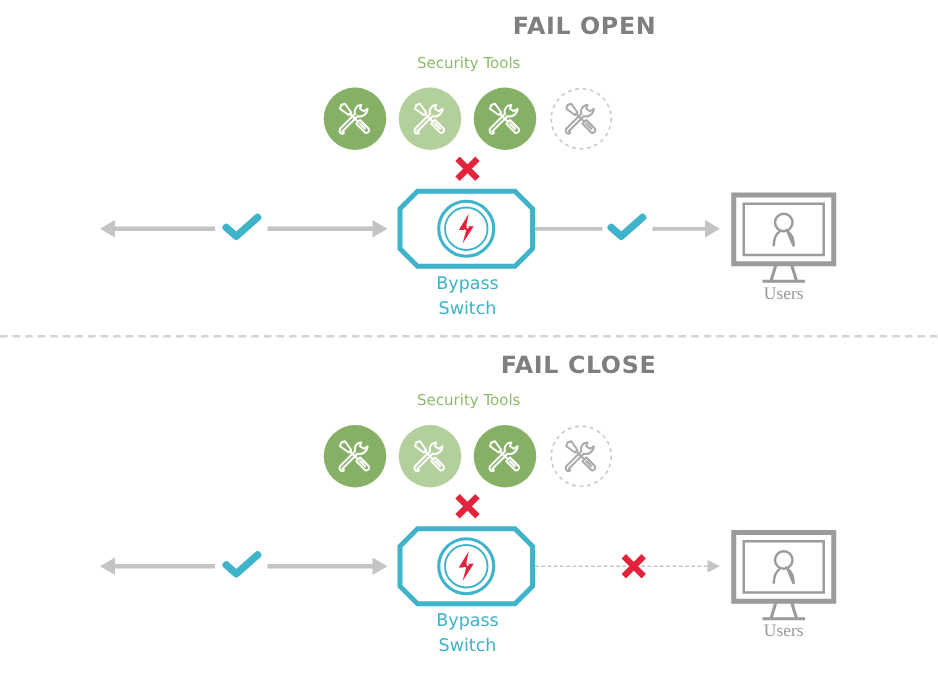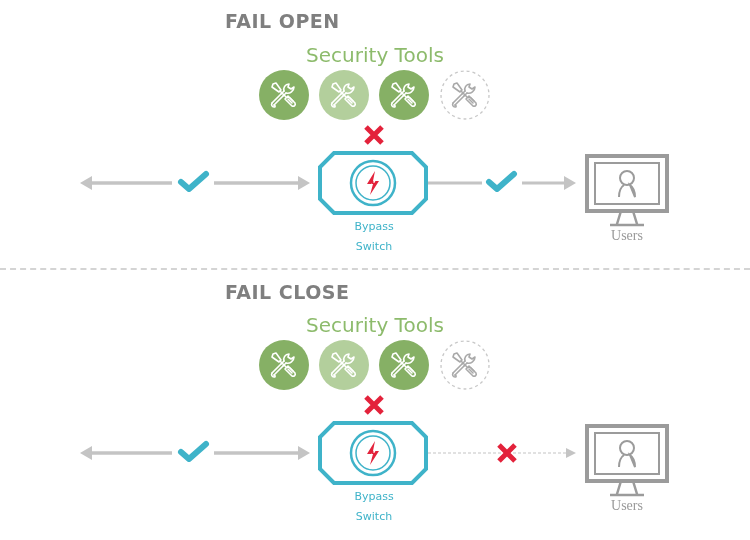--- a/index.html
+++ b/index.html
@@ -1,20 +1,20 @@
 <!DOCTYPE html>
 <html><head>
   <meta charset="utf-8">
   <style>
     html, body { margin: 0; padding: 0; background: #ffffff; }
     body { width: 750px; height: 540px; position: relative; overflow: hidden; font-family: "Liberation Sans", sans-serif; }
     .abs { position: absolute; }
-    .title { font-family: "DejaVu Sans", sans-serif; font-weight: bold; font-size: 19px; color: #7f7f7f; text-align: left; width: 300px; letter-spacing: 0.5px; }
-    .subtitle { font-family: "DejaVu Sans", sans-serif; font-size: 20px; color: #8dbb6c; text-align: center; width: 200px; }
-    .label-teal { font-family: "DejaVu Sans", sans-serif; font-size: 11px; color: #3fb3c9; text-align: center; width: 100px; line-height: 20px; }
+    .title { font-family: "DejaVu Sans", sans-serif; font-weight: bold; font-size: 19px; color: #7f7f7f; text-align: right; width: 300px; letter-spacing: 0.5px; }
+    .subtitle { font-family: "DejaVu Sans", sans-serif; font-size: 12px; color: #8dbb6c; text-align: center; width: 200px; }
+    .label-teal { font-family: "DejaVu Sans", sans-serif; font-size: 14px; color: #3fb3c9; text-align: center; width: 100px; line-height: 20px; }
     .label-gray { font-family: Liberation Serif, serif; font-size: 14px; color: #9a9a9a; text-align: center; width: 80px; }
     .divider { left: 0; top: 268px; width: 750px; height: 0; border-top: 2px dashed #d4d4d4; }
     svg { position: absolute; overflow: visible; }
   </style>
 </head>
 <body>
 
 <div>
   <div class="abs title" style="left:225px; top:10px;">FAIL OPEN</div>
   <div class="abs subtitle" style="left:275px; top:43px;">Security Tools</div>

